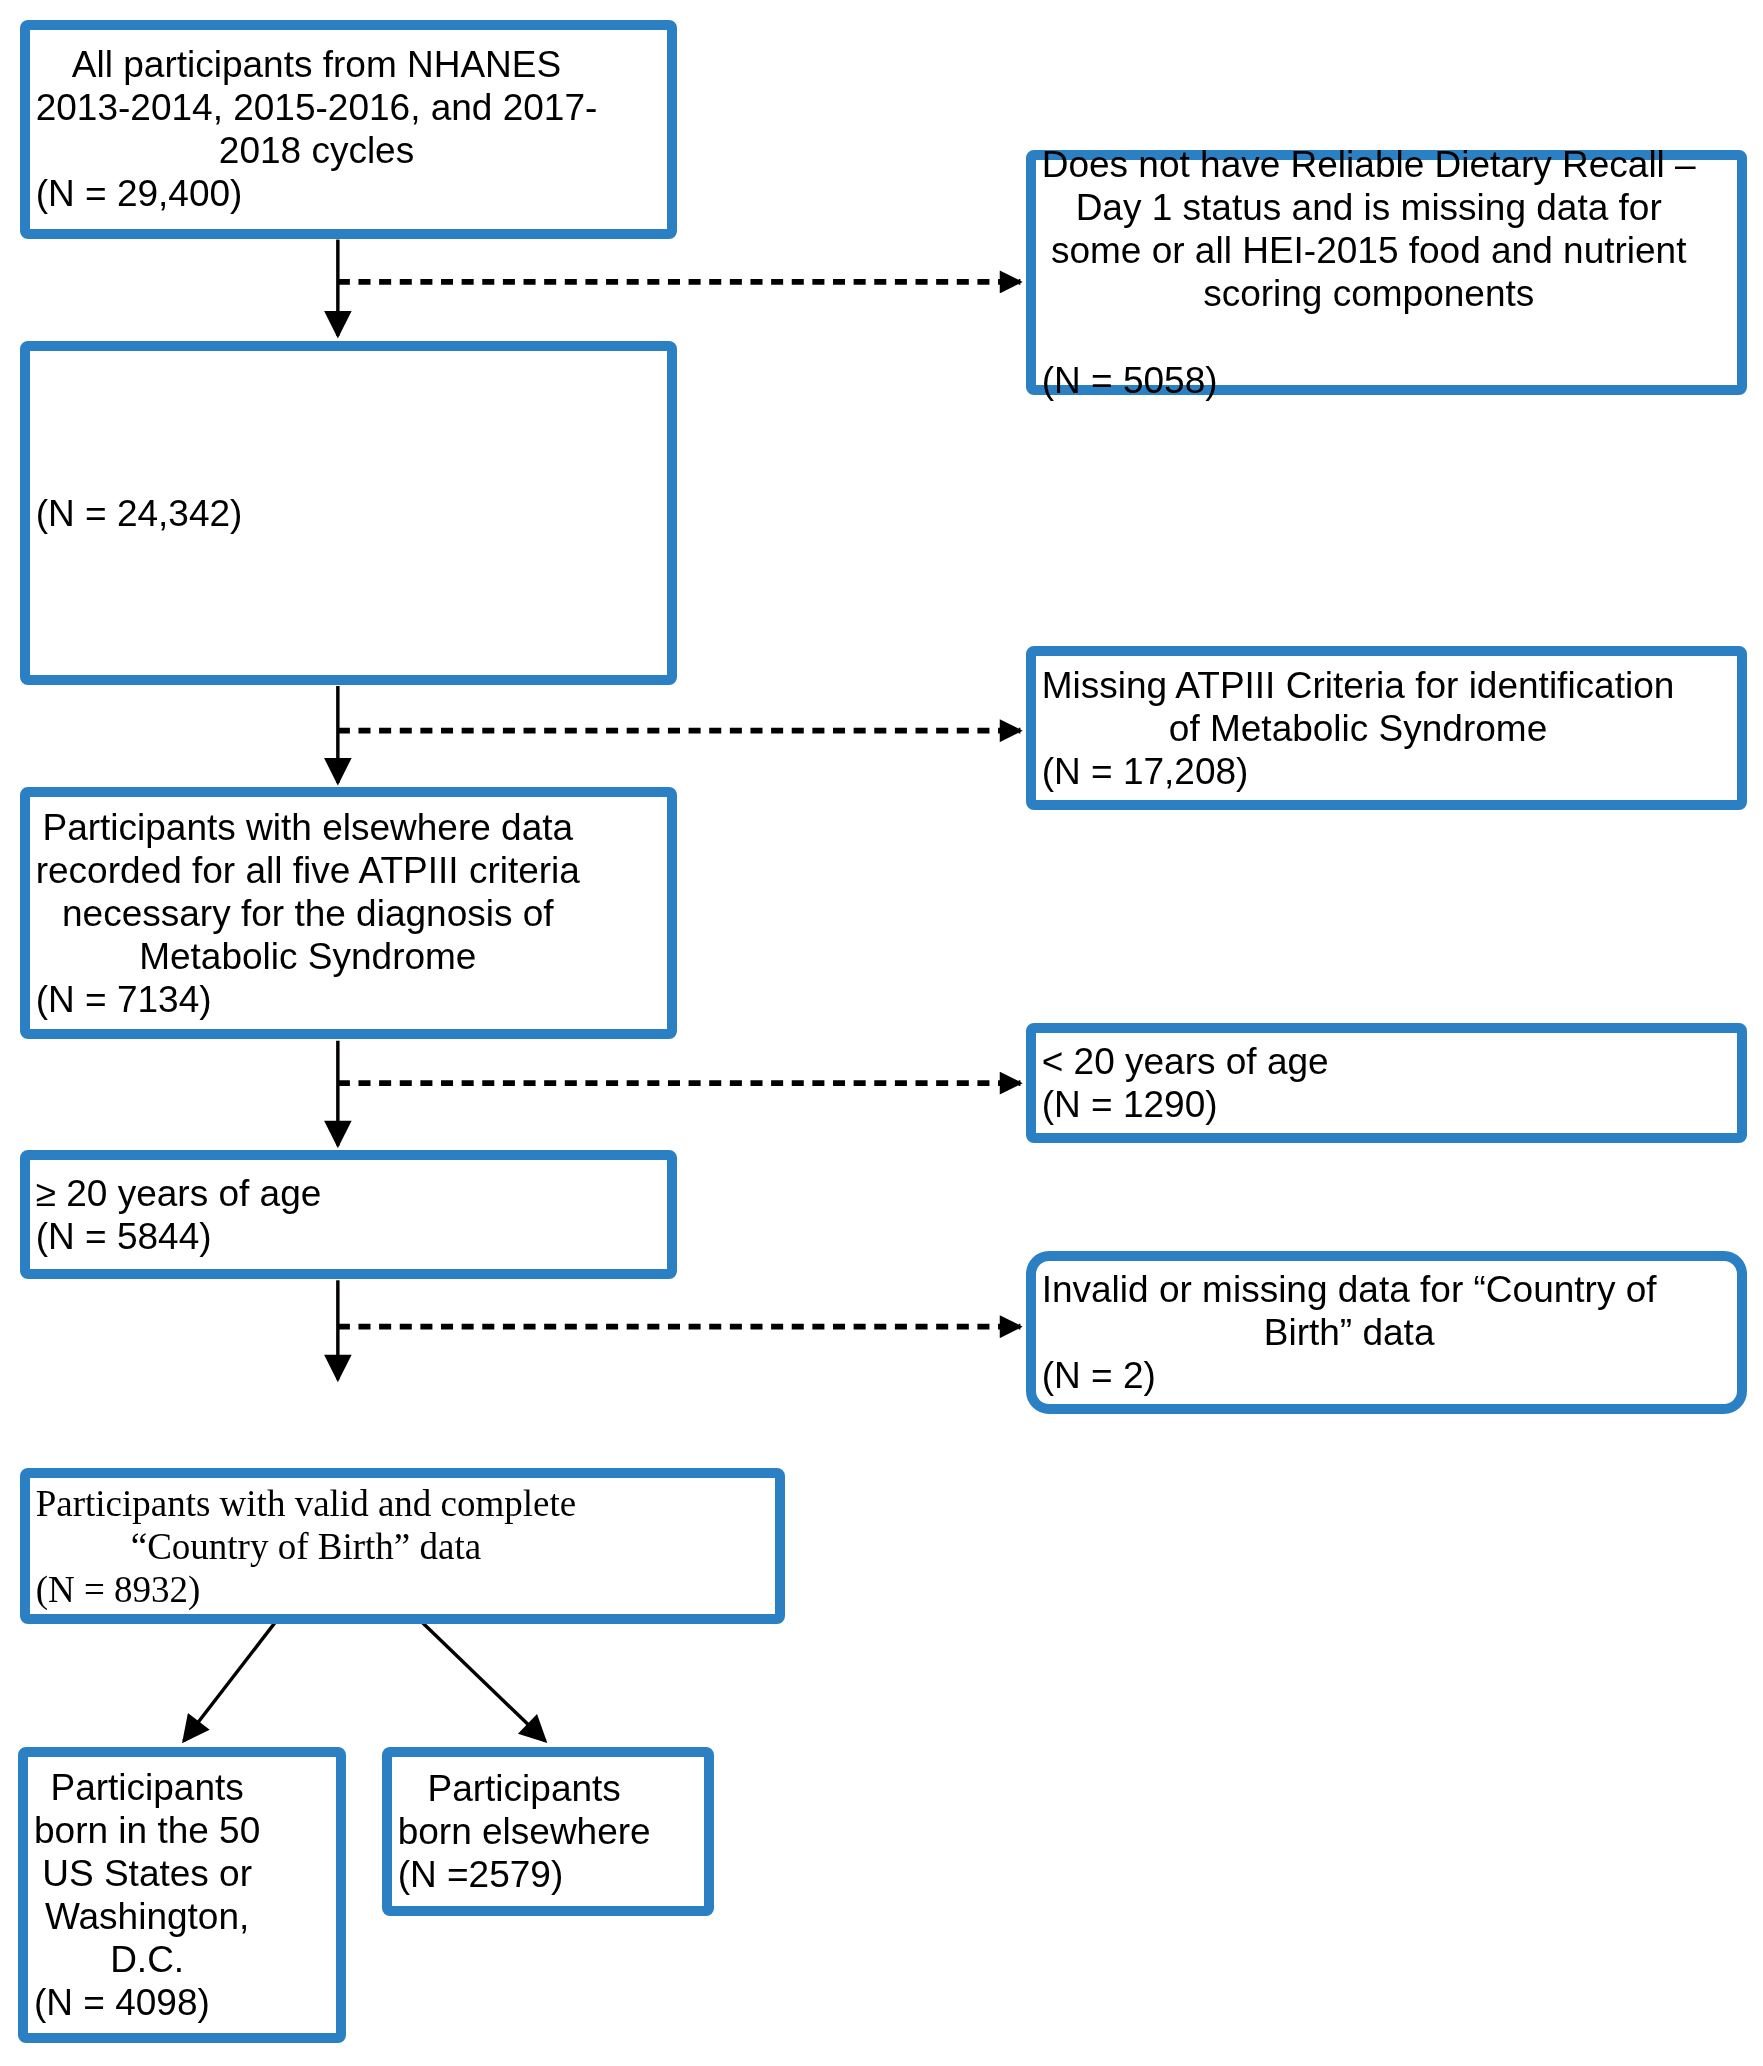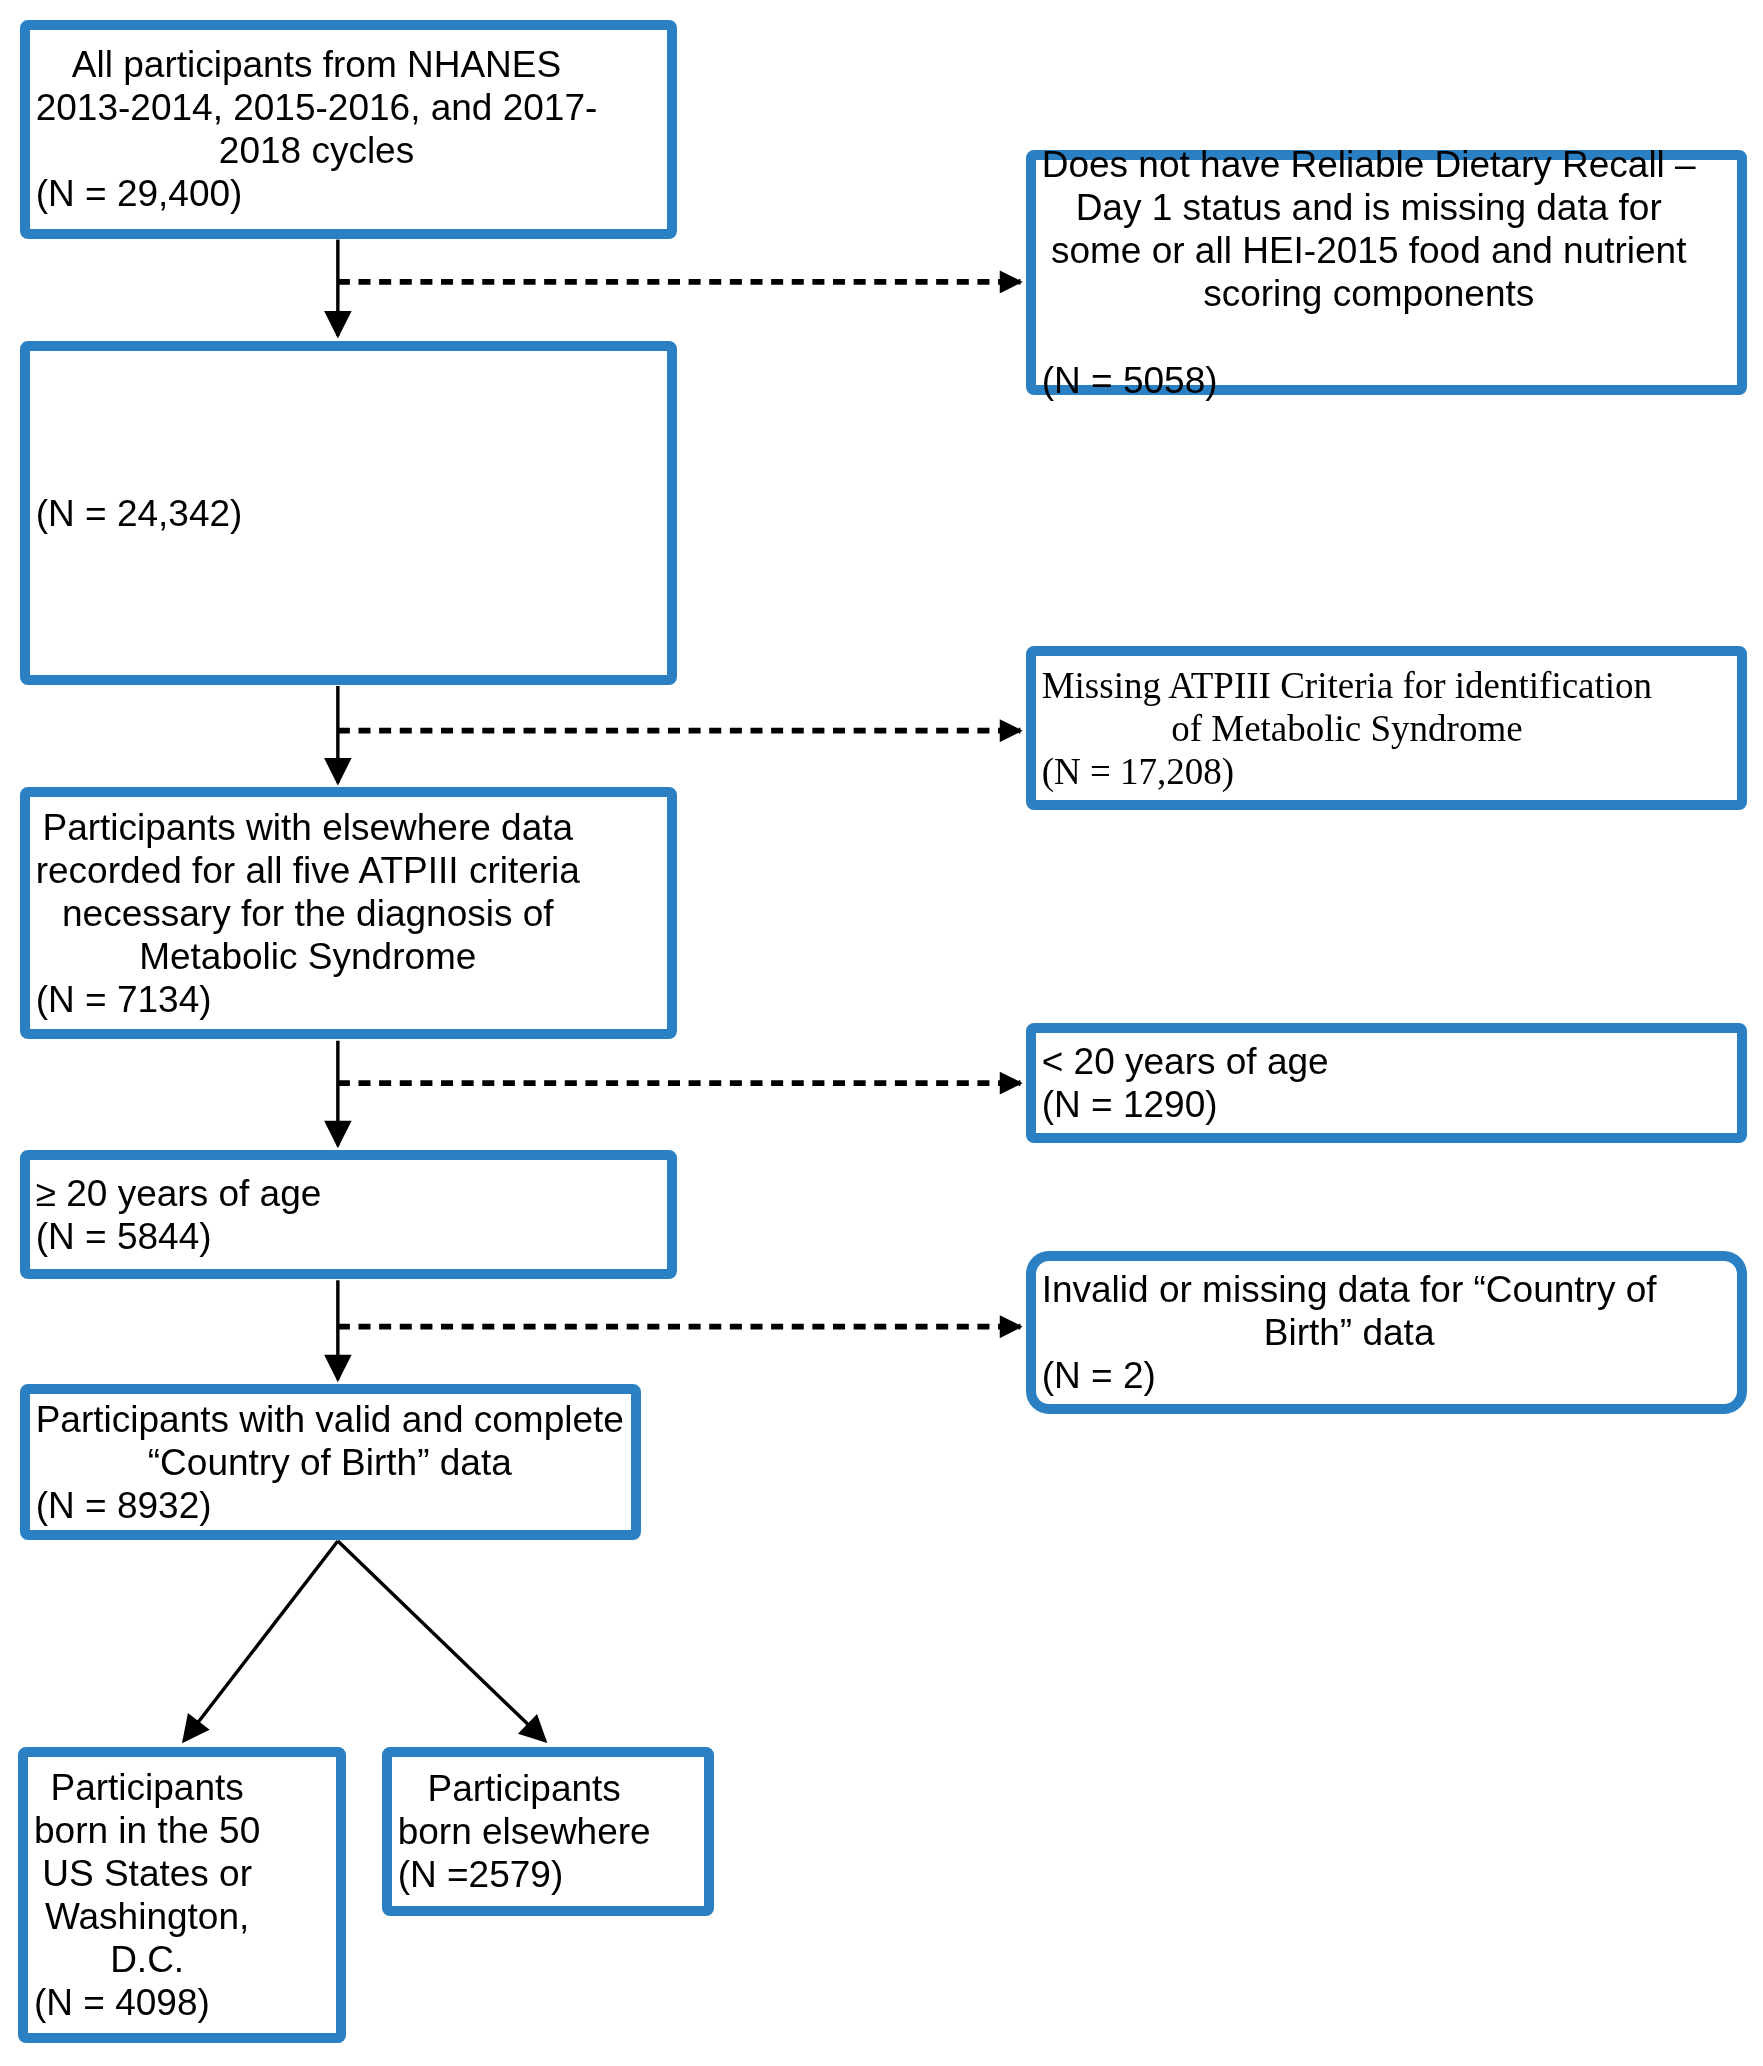--- a/index.html
+++ b/index.html
@@ -42,27 +42,27 @@
   .box-label,.box-n{white-space:pre-line;}
   .solid-line{stroke:var(--arrow);stroke-width:6;fill:none;}
   .dashed-line{stroke:var(--arrow);stroke-width:10;stroke-dasharray:21 15;fill:none;}
   .ah{fill:var(--arrow);}
 
   
   #box-l1{left:20px;  top:19.5px;   width:657px; height:219px;}
   #box-l2{left:20px;  top:341px;  width:657px; height:344px;}
   #box-l3{left:20px;  top:787px; width:657px; height:252px;}
   #box-l4{left:20px;  top:1150px; width:657px; height:129px;}
-  #box-l5{left:20px;  top:1384px; width:621px; height:156px;}
+  #box-l5{left:20px;  top:1468px; width:765px; height:156px;font-family:Liberation Serif, serif;}
   
   #box-o1{left:18.3px;  top:1747px; width:328px;  height:296px;}
   #box-o2{left:382px; top:1747px; width:332px;  height:169px;}
   
   #box-r1{left:1026px;top:150px;  width:721px; height:245px;gap:44px;}
-  #box-r2{left:1026px;top:646px; width:721px; height:164px;font-family:Liberation Serif, serif;}
+  #box-r2{left:1026px;top:646px; width:721px; height:164px;}
   #box-r3{left:1026px;top:1023px; width:721px; height:120px;}
   #box-r4{left:1026px;top:1251px; width:721px; height:163px;border-radius:23px;}
 </style>
 </head>
 <body>
 
 <div id="canvas">
 
   <svg id="arrow-layer" viewBox="0 0 3077 3605" xmlns="http://www.w3.org/2000/svg">
     <defs>

